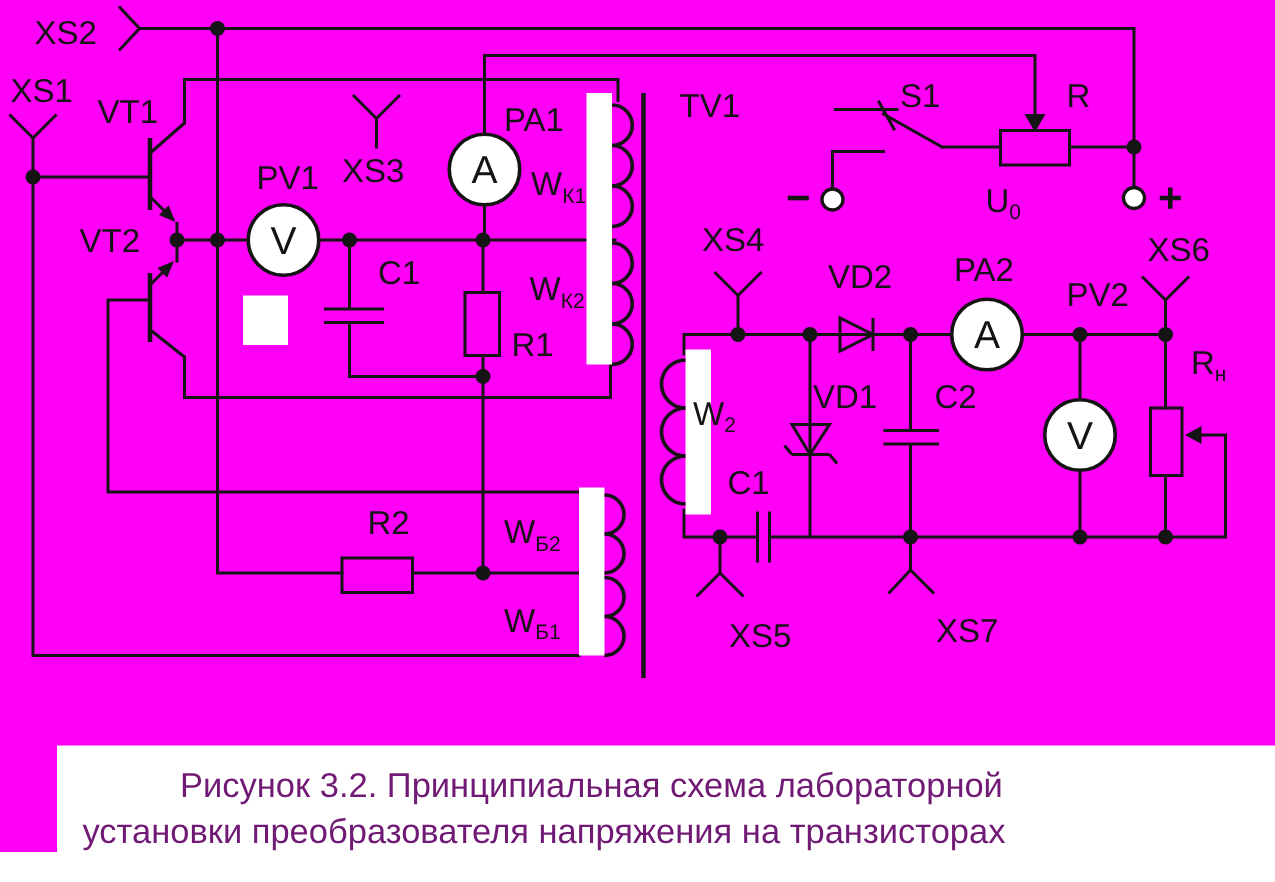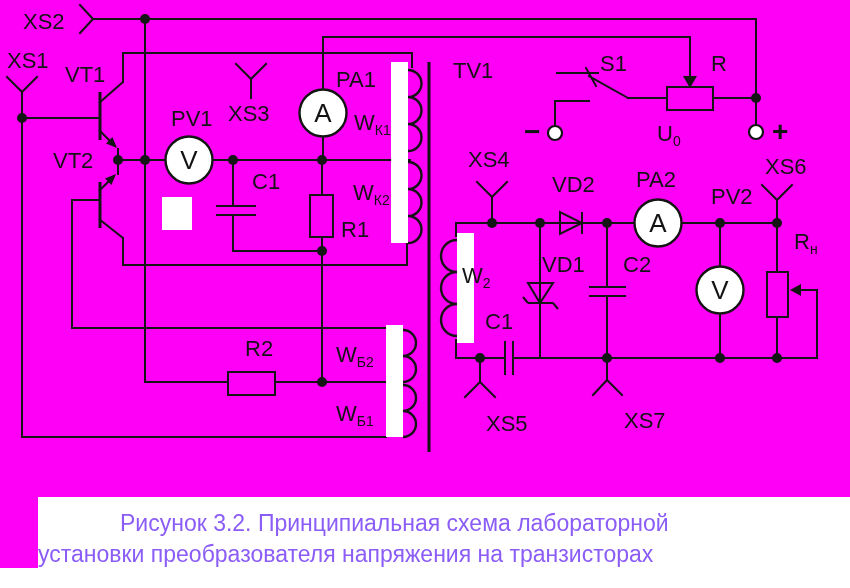--- a/index.html
+++ b/index.html
@@ -1,22 +1,22 @@
 <!DOCTYPE html>
 <html><head>
 <meta charset="utf-8">
 <style>
   html,body{margin:0;padding:0;}
   body{font-family:"Liberation Sans",sans-serif;}
   .stage{position:relative;width:850px;height:588px;background:#ff00f6;overflow:hidden;}
   .stage svg{position:absolute;left:0;top:0;}
   .caption-box{position:absolute;left:38px;top:497px;width:812px;height:91px;background:#ffffff;
-               box-sizing:border-box;padding-top:11px;color:#8b5cf6;font-size:23px;line-height:31px;}
+               box-sizing:border-box;padding-top:11px;color:#701a75;font-size:23px;line-height:31px;}
   .caption-line1{padding-left:82px;}
-  .caption-line2{}
+  .caption-line2{padding-left:17px;}
   .caption-corner{position:absolute;left:0;top:568px;width:38px;height:20px;background:#ffffff;}
   text{fill:#141414;font-family:"Liberation Sans",sans-serif;}
   .lbl{font-size:22px;}
   .sub{font-size:14px;}
   .meter-letter{font-size:26px;text-anchor:middle;}
   .sign{font-size:28px;font-weight:bold;}
 </style>
 </head>
 <body>
 

